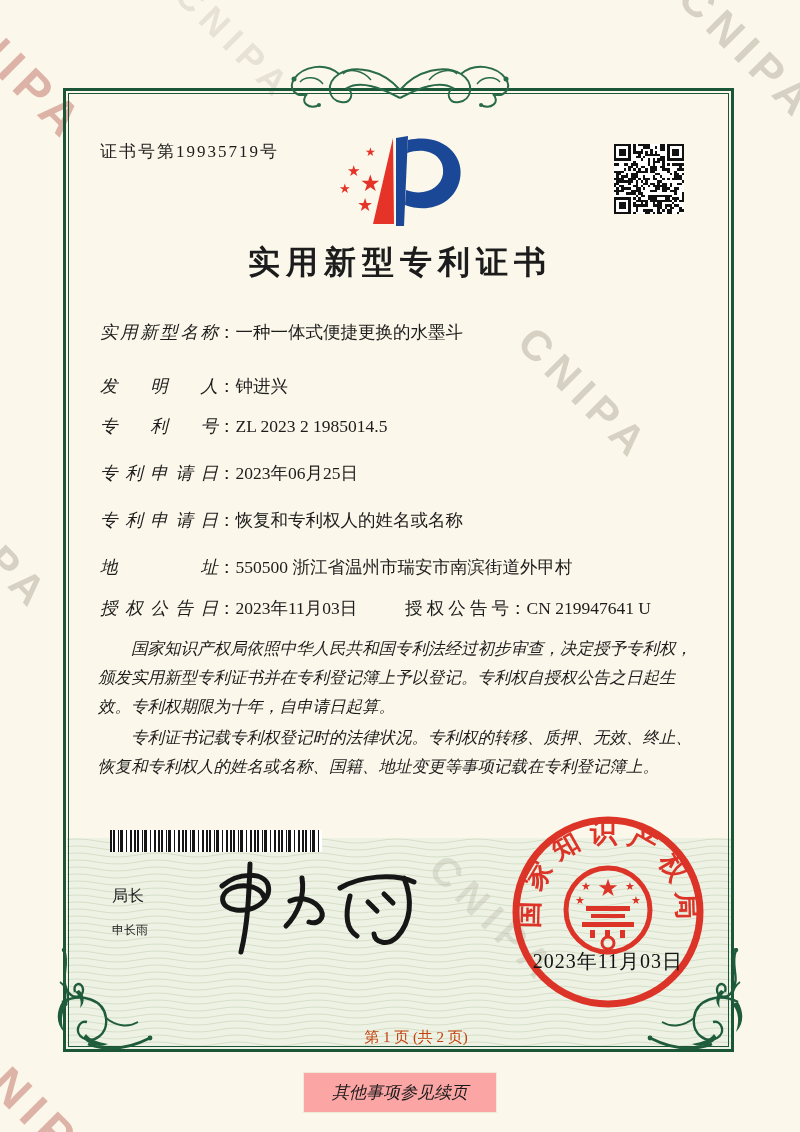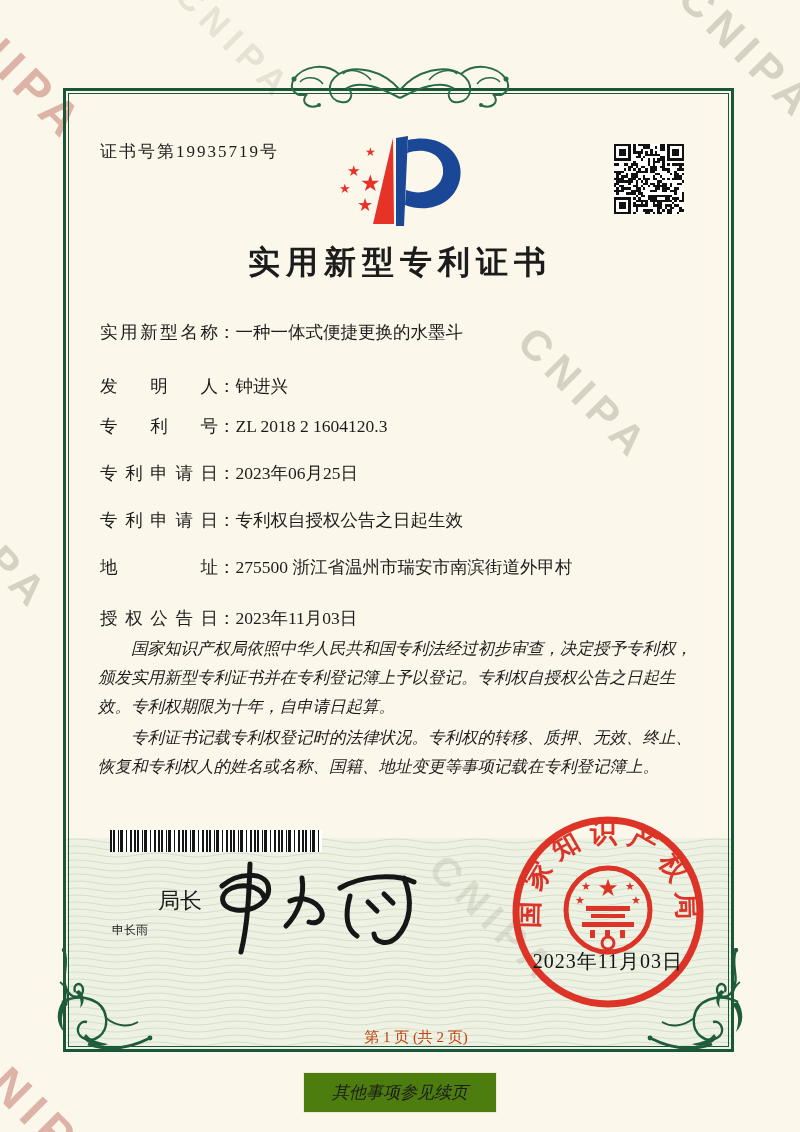--- a/index.html
+++ b/index.html
@@ -36,47 +36,47 @@
   .logo .star{position:absolute;color:#e53328;line-height:1;}
 
   .qr{position:absolute;left:614px;top:144px;width:70px;height:70px;background:#fff;}
   .qr svg{display:block;width:100%;height:100%;}
 
   .title{position:absolute;left:0;top:241px;width:100%;text-align:center;
          font-size:32px;font-weight:bold;letter-spacing:6px;}
 
   .fields{position:absolute;left:100px;top:320px;width:610px;font-size:17.5px;}
   .f-row{position:absolute;left:0;white-space:nowrap;}
-  .f-label{display:inline-block;width:118px;text-align:justify;text-align-last:justify;vertical-align:bottom;}
+  .f-label{display:inline-block;width:118px;text-align:justify;text-align-last:justify;vertical-align:bottom;font-style:italic;}
   .f-label2{display:inline-block;width:104px;text-align:justify;text-align-last:justify;vertical-align:bottom;}
   .f-pair2{position:absolute;left:305px;top:0;white-space:nowrap;}
 
   .paras{position:absolute;left:98px;top:634px;width:606px;font-size:16.5px;line-height:29px;
          font-style:italic;}
   .paras p{margin:0 0 2px 0;text-indent:2em;}
 
   .barcode{position:absolute;left:110px;top:830px;width:212px;height:22px;background:#fff;
     background-image:repeating-linear-gradient(90deg,
       #151515 0 2px,#fff 2px 3px,#151515 3px 5px,#fff 5px 8px,
       #151515 8px 9px,#fff 9px 10px,#151515 10px 13px,#fff 13px 16px,
       #151515 16px 17px,#fff 17px 20px,#151515 20px 22px,#fff 22px 24px);}
 
-  .sig-title{position:absolute;left:112px;top:886px;font-size:22px;
-             font-family:"Liberation Sans","DejaVu Sans",sans-serif;margin-left:46px;}
+  .sig-title{position:absolute;left:112px;top:886px;font-size:16px;
+             font-family:"Liberation Sans","DejaVu Sans",sans-serif;}
   .sig-name{position:absolute;left:112px;top:922px;font-size:12px;
             font-family:"Liberation Sans","DejaVu Sans",sans-serif;}
   .sig-script{position:absolute;left:198px;top:852px;width:244px;height:108px;}
 
   .seal{position:absolute;left:508px;top:812px;width:200px;height:200px;z-index:5;opacity:.95;}
   .seal-date{position:absolute;left:508px;top:948px;width:200px;text-align:center;
              font-size:20px;color:#111;z-index:6;letter-spacing:1px;}
 
   .page-info{position:absolute;left:16px;top:1028px;width:100%;text-align:center;font-size:15px;color:#c2410c;}
   .note-box{position:absolute;left:50%;top:1072px;transform:translateX(-50%);
-            background:#4d7c0f;border:1px solid #f0e9d6;padding:8px 28px;font-size:17px;
+            background:#fca5a5;border:1px solid #f0e9d6;padding:8px 28px;font-size:17px;
             font-style:italic;white-space:nowrap;z-index:4;}
 </style>
 </head>
 <body>
 
 <div class="page">
 
   <div class="waves">
     <svg viewBox="0 0 666 211" preserveAspectRatio="none">
         <path d="M-10 3 q20 -4 40 0 t40 0 t40 0 t40 0 t40 0 t40 0 t40 0 t40 0 t40 0 t40 0 t40 0 t40 0 t40 0 t40 0 t40 0 t40 0 t40 0 t40 0 " fill="none" stroke="#d6e0c8" stroke-width="1"></path>
@@ -527,33 +527,36 @@
     <div class="title">实用新型专利证书</div>
 
     <div class="fields">
       <div class="f-row" style="top:0;">
         <span class="f-label">实用新型名称</span><span>：</span><span>一种一体式便捷更换的水墨斗</span>
       </div>
       <div class="f-row" style="top:54px;">
         <span class="f-label">发明人</span><span>：</span><span>钟进兴</span>
       </div>
       <div class="f-row" style="top:94px;">
-        <span class="f-label">专利号</span><span>：</span><span>ZL 2018 2 1604120.3</span>
+        <span class="f-label">专利号</span><span>：</span><span>ZL 2023 2 1985014.5</span>
       </div>
       <div class="f-row" style="top:141px;">
         <span class="f-label">专利申请日</span><span>：</span><span>2023年06月25日</span>
       </div>
       <div class="f-row" style="top:188px;">
-        <span class="f-label">专利申请日</span><span>：</span><span>专利权自授权公告之日起生效</span>
+        <span class="f-label">专利申请日</span><span>：</span><span>恢复和专利权人的姓名或名称</span>
       </div>
       <div class="f-row" style="top:235px;">
-        <span class="f-label">地址</span><span>：</span><span>275500 浙江省温州市瑞安市南滨街道外甲村</span>
+        <span class="f-label">地址</span><span>：</span><span>550500 浙江省温州市瑞安市南滨街道外甲村</span>
       </div>
-      <div class="f-row" style="top:286px;width:610px;">
+      <div class="f-row" style="top:276px;width:610px;">
         <span class="f-label">授权公告日</span><span>：</span><span>2023年11月03日</span>
+        <span class="f-pair2">
+          <span class="f-label2">授权公告号</span><span>：</span><span>CN 219947641 U</span>
+        </span>
       </div>
     </div>
 
     <div class="paras">
       <p>国家知识产权局依照中华人民共和国专利法经过初步审查，决定授予专利权，颁发实用新型专利证书并在专利登记簿上予以登记。专利权自授权公告之日起生效。专利权期限为十年，自申请日起算。</p>
       <p>专利证书记载专利权登记时的法律状况。专利权的转移、质押、无效、终止、恢复和专利权人的姓名或名称、国籍、地址变更等事项记载在专利登记簿上。</p>
     </div>
 
     <div class="barcode"></div>
 

